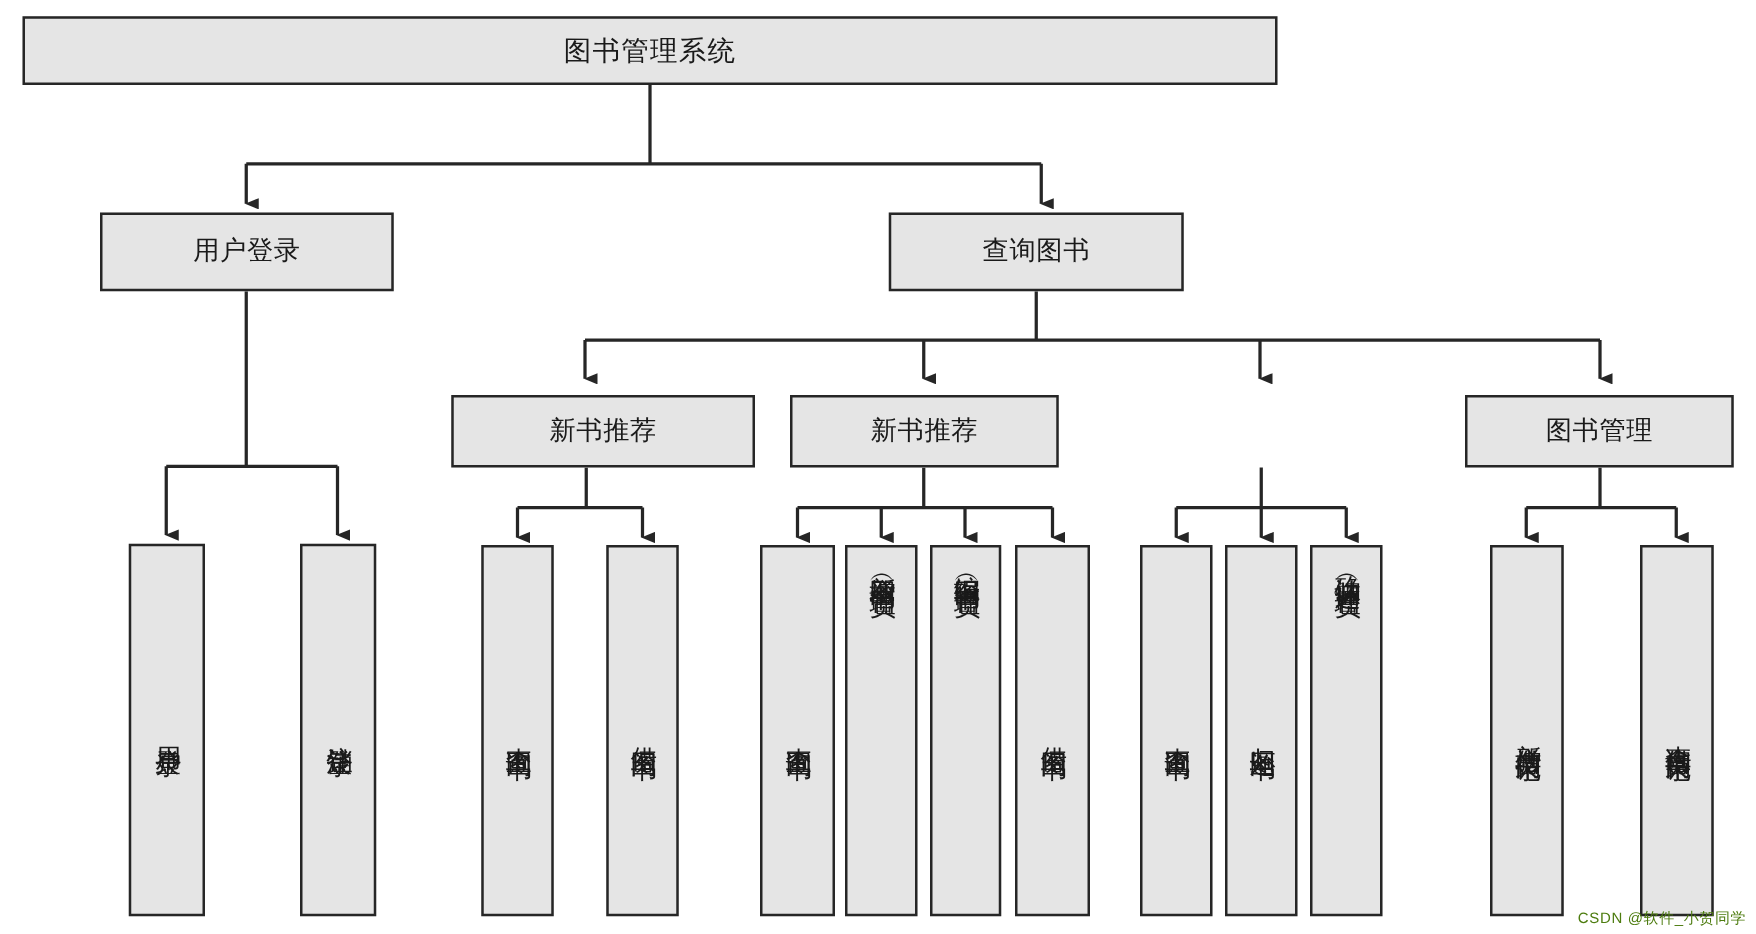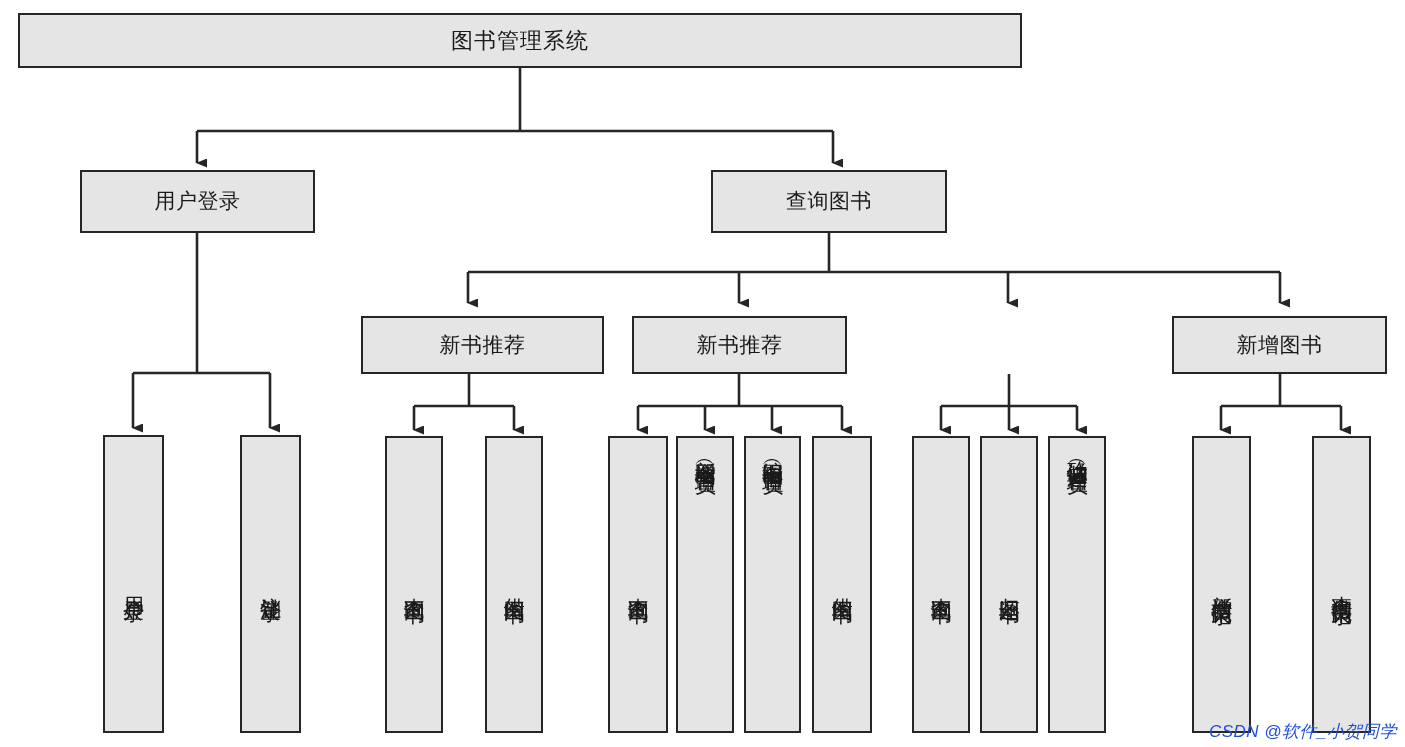--- a/index.html
+++ b/index.html
@@ -79,27 +79,26 @@
   }
   .leaf-inner.top-align {
     align-items: flex-start;
     padding-top: 6px;
     box-sizing: border-box;
   }
   #watermark {
     position: absolute;
     right: 8px;
     bottom: 4px;
-    font-size: 17px;
-    color: #1d4ed8;
+    font-size: 12px;
+    color: #4d7c0f;
     letter-spacing: 0.5px;
     white-space: nowrap;
     z-index: 5;
     font-family: "Liberation Sans", "DejaVu Sans", sans-serif;
-    font-style: italic;
   }
 </style>
 </head>
 <body>
 
 <div id="diagram-root">
 
   <svg id="connector-layer" viewBox="0 0 1405 747" width="1405" height="747" xmlns="http://www.w3.org/2000/svg">
     <defs>
       <marker id="arrowhead" markerWidth="9" markerHeight="11" refX="4.5" refY="10" orient="auto" markerUnits="userSpaceOnUse">
@@ -165,21 +164,21 @@
   <div class="node" style="left:361px; top:316px; width:243px; height:58px;">
     <span class="node-label h-label">新书推荐</span>
   </div>
 
   <div class="node" style="left:632px; top:316px; width:215px; height:58px;">
     <span class="node-label h-label">新书推荐</span>
   </div>
 
 
   <div class="node" style="left:1172px; top:316px; width:215px; height:58px;">
-    <span class="node-label h-label">新增图书</span>
+    <span class="node-label h-label">图书管理</span>
   </div>
 
   <div class="node leaf" style="left:103px; top:435px; width:61px; height:298px;">
     <div class="leaf-inner">
       <span class="node-label v-label">用户登录</span>
     </div>
   </div>
 
   <div class="node leaf" style="left:240px; top:435px; width:61px; height:298px;">
     <div class="leaf-inner">

